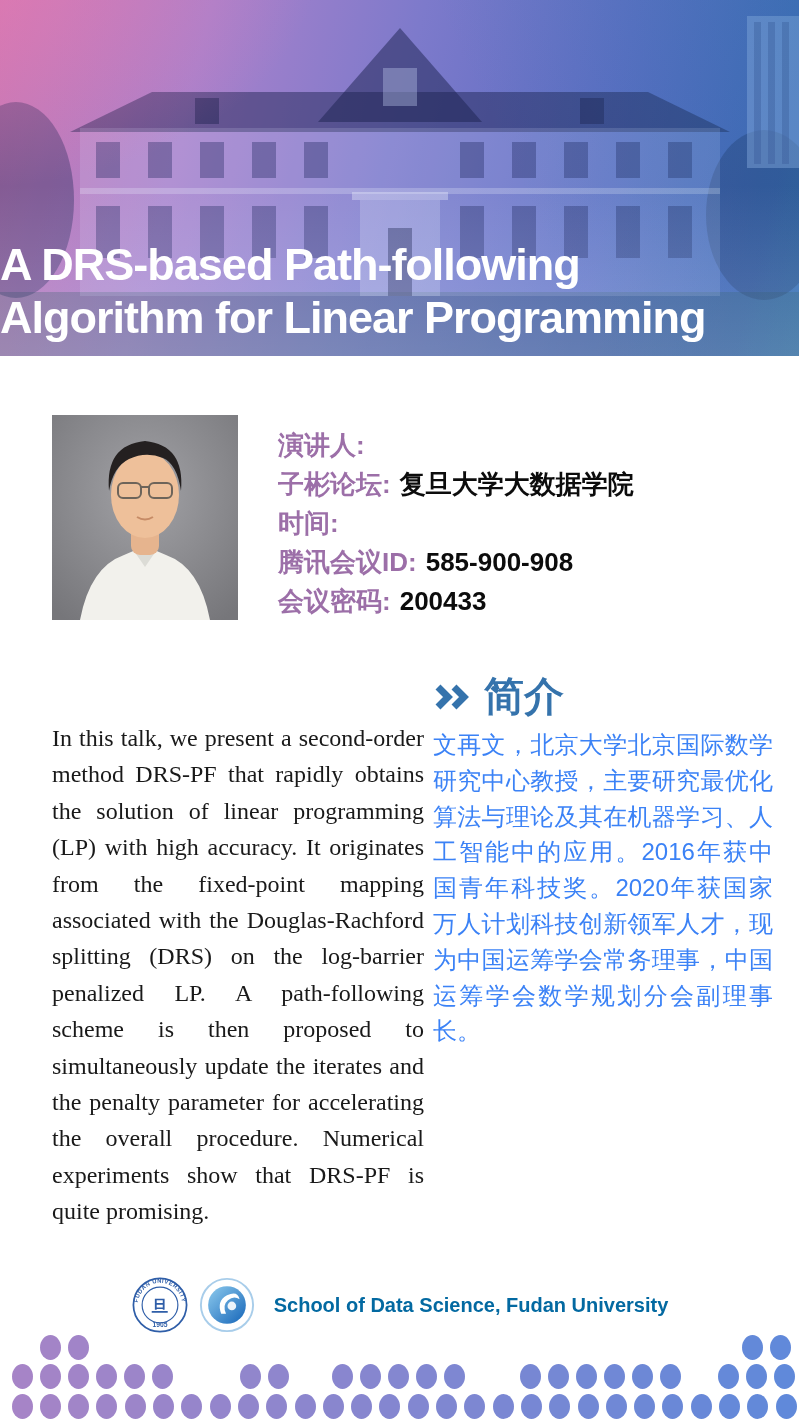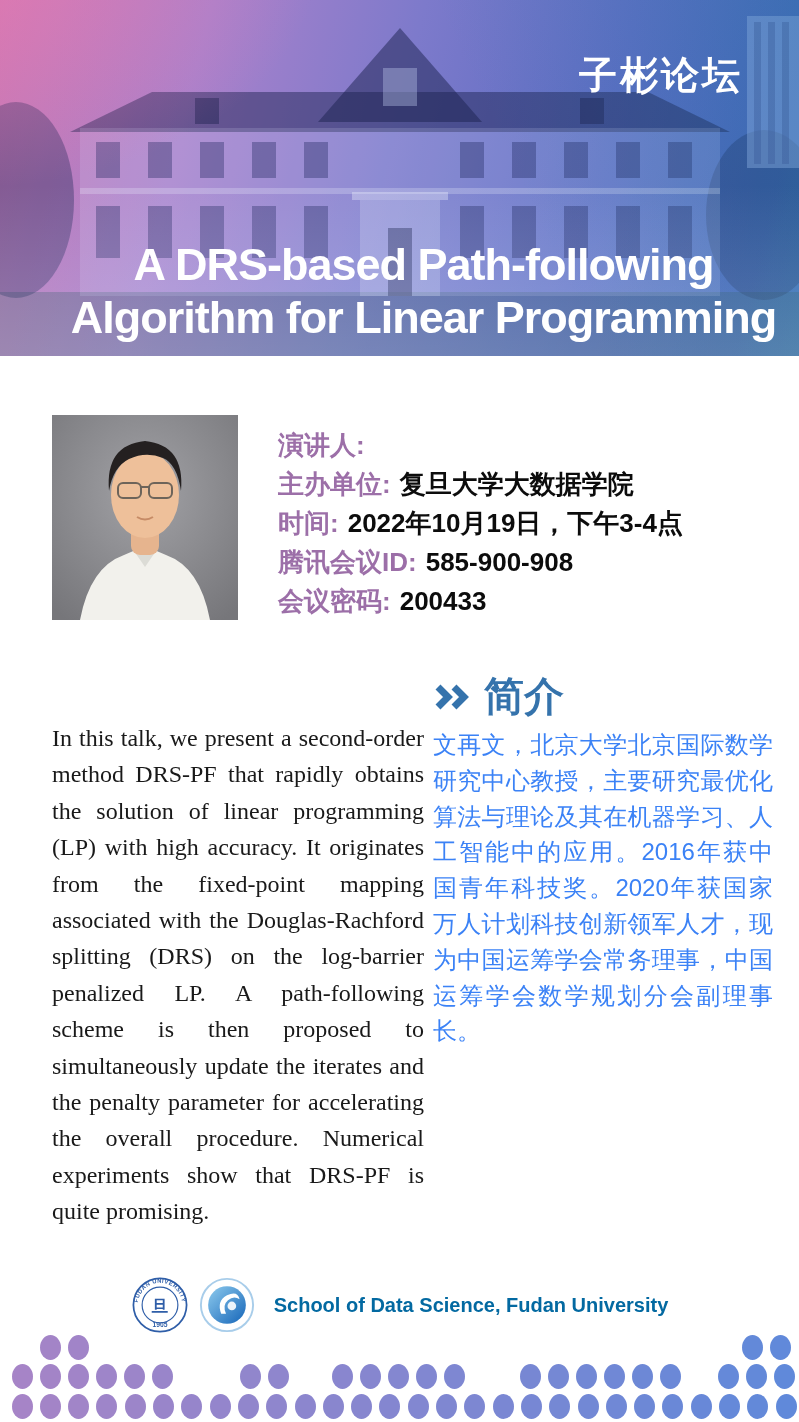--- a/index.html
+++ b/index.html
@@ -10,22 +10,22 @@
   .hero { position:absolute; left:0; top:0; width:799px; height:356px;
     background:linear-gradient(104deg,#c878b4 0%,#a981cb 24%,#7d7acb 48%,#5a6cc2 72%,#3f63b6 92%,#3a6fb5 100%); }
   .hero::before { content:""; position:absolute; inset:0; z-index:2; pointer-events:none;
     background:radial-gradient(640px 420px at -4% -12%, rgba(242,122,176,0.55), rgba(242,122,176,0) 55%); }
   .hero::after { content:""; position:absolute; inset:0; z-index:2; pointer-events:none;
     background:linear-gradient(180deg, rgba(255,255,255,0) 52%, rgba(210,225,255,0.12) 78%, rgba(218,236,255,0.20) 100%),
                linear-gradient(245deg, rgba(46,140,170,0.25), rgba(46,140,170,0) 38%); }
   .hero-art { position:absolute; inset:0; width:100%; height:100%; z-index:1; }
   .badge { position:absolute; top:50px; right:56px; z-index:3; color:#fff;
     font-size:38px; font-weight:700; letter-spacing:3px; }
-  .hero-title { position:absolute; left:0; right:0; top:238px; z-index:3; text-align:center;
-    color:#fff; font-size:45px; line-height:53px; font-weight:700; letter-spacing:-1px;padding-left:48px; }
+  .hero-title { position:absolute; left:0; right:0; top:238px; z-index:3; 
+    color:#fff; font-size:45px; line-height:53px; font-weight:700; letter-spacing:-1px; }
 
   
   .portrait { position:absolute; left:52px; top:415px; width:186px; height:205px; }
   .info { position:absolute; left:278px; top:426px; }
   .info-row { display:flex; align-items:center; height:39px; line-height:39px; white-space:nowrap; }
   .info-label { color:var(--label-purple,#9C6FA8); font-weight:700; font-size:26px; margin-right:9px; }
   .info-value { color:#0c0c0c; font-weight:700; font-size:26px; }
 
   
   .section-heading { position:absolute; top:669px; display:flex; align-items:center; gap:13px;
@@ -96,21 +96,20 @@
           <rect x="616" y="142" width="24" height="36" fill="rgba(25,35,88,0.35)"></rect>
           <rect x="616" y="206" width="24" height="52" fill="rgba(25,35,88,0.35)"></rect>
           <rect x="668" y="142" width="24" height="36" fill="rgba(25,35,88,0.35)"></rect>
           <rect x="668" y="206" width="24" height="52" fill="rgba(25,35,88,0.35)"></rect>
         </g>
 
       <rect x="352" y="192" width="96" height="8" fill="rgba(240,244,255,0.35)"></rect>
       <rect x="360" y="200" width="80" height="96" fill="rgba(235,240,255,0.22)"></rect>
       <rect x="388" y="228" width="24" height="68" fill="rgba(25,32,78,0.40)"></rect>
     </svg>
-    <div class="badge">子彬论坛</div>
     <div class="hero-title">
       <div>A DRS-based Path-following</div>
       <div>Algorithm for Linear Programming</div>
     </div>
   </div>
 
   <svg class="portrait" viewBox="0 0 186 205">
     <defs>
       <radialGradient id="pbg" cx="50%" cy="38%" r="75%">
         <stop offset="0" stop-color="#a2a2a6"></stop>
@@ -127,26 +126,25 @@
     <rect x="97" y="68" width="23" height="15" rx="5" fill="none" stroke="#6d645a" stroke-width="2"></rect>
     <line x1="89" y1="72" x2="97" y2="72" stroke="#6d645a" stroke-width="2"></line>
     <path d="M85 102 Q93 107 101 102" stroke="#c68b66" stroke-width="2" fill="none"></path>
   </svg>
 
   <div class="info">
     <div class="info-row">
       <span class="info-label">演讲人:</span>
     </div>
     <div class="info-row">
-      <span class="info-label">主办单位:</span>
+      <span class="info-label">子彬论坛:</span>
       <span class="info-value">复旦大学大数据学院</span>
     </div>
     <div class="info-row">
       <span class="info-label">时间:</span>
-      <span class="info-value">2022年10月19日，下午3-4点</span>
     </div>
     <div class="info-row">
       <span class="info-label">腾讯会议ID:</span>
       <span class="info-value">585-900-908</span>
     </div>
     <div class="info-row">
       <span class="info-label">会议密码:</span>
       <span class="info-value">200433</span>
     </div>
   </div>

